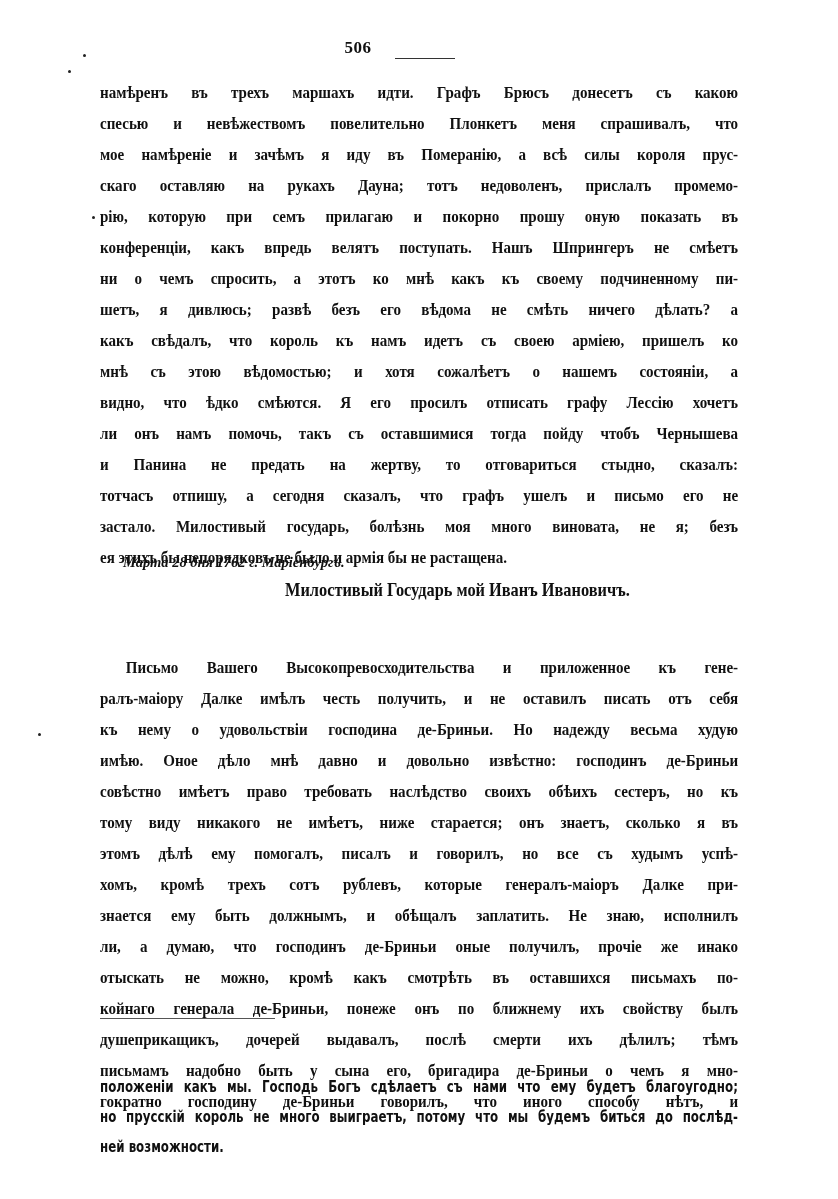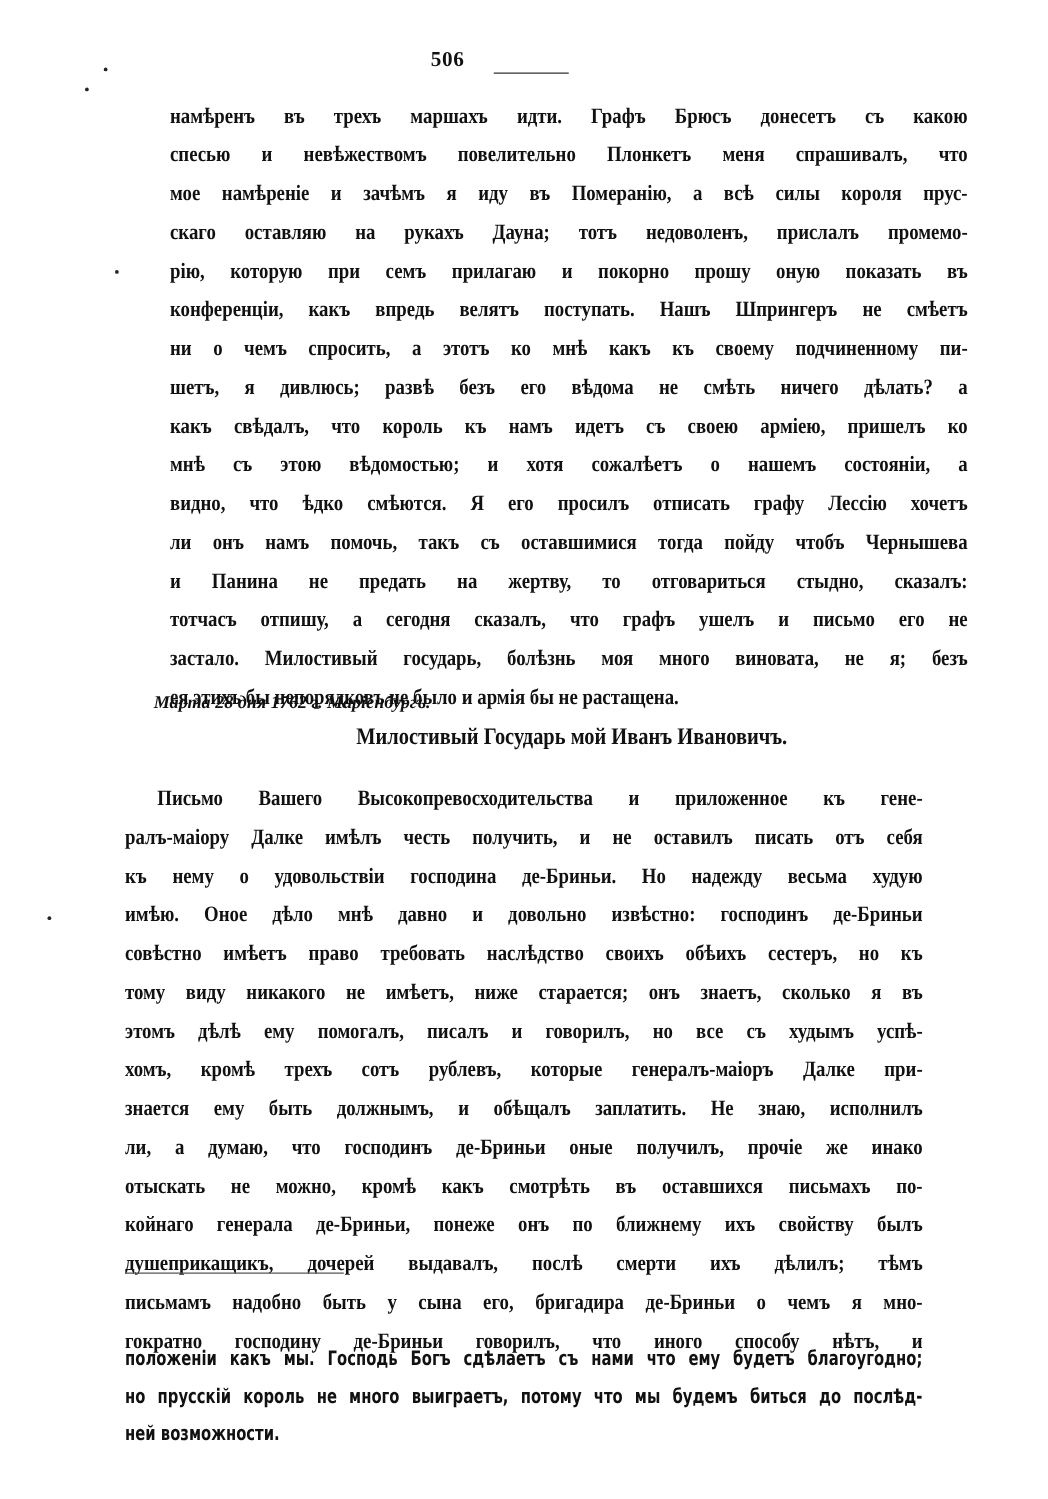--- a/index.html
+++ b/index.html
@@ -22,21 +22,21 @@
 </head>
 <body>
 
 <div class="page-number">506</div>
 <div class="page-rule"></div>
 <div class="dot" style="left:83px;top:54px;"></div>
 <div class="dot" style="left:68px;top:70px;"></div>
 <div class="dot" style="left:92px;top:216px;"></div>
 <div class="dot" style="left:38px;top:733px;"></div>
 
-<div class="block" style="top:77px;margin-left:36px;">
+<div class="block" style="top:77px;">
   <div class="line">намѣренъ въ трехъ маршахъ идти. Графъ Брюсъ донесетъ съ какою</div>
   <div class="line">спесью и невѣжествомъ повелительно Плонкетъ меня спрашивалъ, что</div>
   <div class="line">мое намѣреніе и зачѣмъ я иду въ Померанію, а всѣ силы короля прус-</div>
   <div class="line">скаго оставляю на рукахъ Дауна; тотъ недоволенъ, прислалъ промемо-</div>
   <div class="line">рію, которую при семъ прилагаю и покорно прошу оную показать въ</div>
   <div class="line">конференціи, какъ впредь велятъ поступать. Нашъ Шпрингеръ не смѣетъ</div>
   <div class="line">ни о чемъ спросить, а этотъ ко мнѣ какъ къ своему подчиненному пи-</div>
   <div class="line">шетъ, я дивлюсь; развѣ безъ его вѣдома не смѣть ничего дѣлать? а</div>
   <div class="line">какъ свѣдалъ, что король къ намъ идетъ съ своею арміею, пришелъ ко</div>
   <div class="line">мнѣ съ этою вѣдомостью; и хотя сожалѣетъ о нашемъ состояніи, а</div>
@@ -44,21 +44,21 @@
   <div class="line">ли онъ намъ помочь, такъ съ оставшимися тогда пойду чтобъ Чернышева</div>
   <div class="line">и Панина не предать на жертву, то отговариться стыдно, сказалъ:</div>
   <div class="line">тотчасъ отпишу, а сегодня сказалъ, что графъ ушелъ и письмо его не</div>
   <div class="line">застало. Милостивый государь, болѣзнь моя много виновата, не я; безъ</div>
   <div class="line last">ея этихъ бы непорядковъ не было и армія бы не растащена.</div>
 </div>
 
 <div class="dateline">Марта 28 дня 1762 г. Маріенбургъ.</div>
 <div class="salutation">Милостивый Государь мой Иванъ Ивановичъ.</div>
 
-<div class="block" style="top:623px;">
+<div class="block" style="top:652px;">
   <div class="line indent">Письмо Вашего Высокопревосходительства и приложенное къ гене-</div>
   <div class="line">ралъ-маіору Далке имѣлъ честь получить, и не оставилъ писать отъ себя</div>
   <div class="line">къ нему о удовольствіи господина де-Бриньи. Но надежду весьма худую</div>
   <div class="line">имѣю. Оное дѣло мнѣ давно и довольно извѣстно: господинъ де-Бриньи</div>
   <div class="line">совѣстно имѣетъ право требовать наслѣдство своихъ обѣихъ сестеръ, но къ</div>
   <div class="line">тому виду никакого не имѣетъ, ниже старается; онъ знаетъ, сколько я въ</div>
   <div class="line">этомъ дѣлѣ ему помогалъ, писалъ и говорилъ, но все съ худымъ успѣ-</div>
   <div class="line">хомъ, кромѣ трехъ сотъ рублевъ, которые генералъ-маіоръ Далке при-</div>
   <div class="line">знается ему быть должнымъ, и обѣщалъ заплатить. Не знаю, исполнилъ</div>
   <div class="line">ли, а думаю, что господинъ де-Бриньи оные получилъ, прочіе же инако</div>

